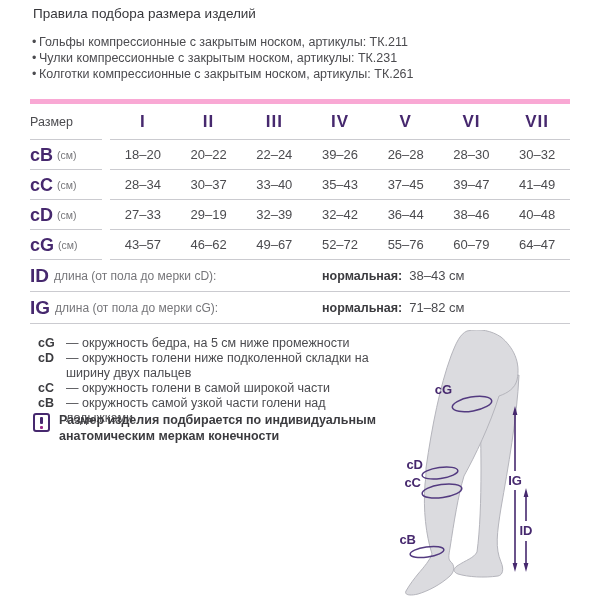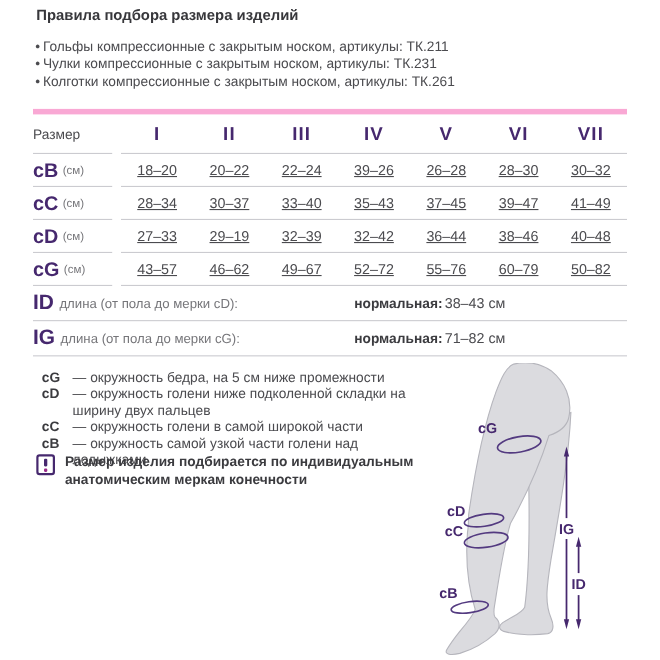--- a/index.html
+++ b/index.html
@@ -1,51 +1,51 @@
 <!DOCTYPE html>
 <html><head>
 <meta charset="utf-8">
 <style>
   html,body{margin:0;padding:0;background:#fff;}
   .sheet{
     position:relative;width:600px;height:600px;background:#ffffff;
     font-family:"Liberation Sans", sans-serif;color:#4b4b4f;overflow:hidden;
   }
   .title{
-    position:absolute;left:33px;top:6px;font-size:13.5px;font-weight:bold;color:#37373b;
+    position:absolute;left:33px;top:6px;font-size:13.5px;font-weight:normal;color:#37373b;
   }
   .bullets{position:absolute;left:32px;top:34px;font-size:12.5px;line-height:16px;color:#4b4b4f;}
   .bullet-row{white-space:nowrap;}
   .bullet-dot{display:inline-block;width:7px;color:#4b4b4f;}
   
   .table{position:absolute;left:30px;top:99px;width:540px;border-top:5px solid #f9a8d4;}
   .trow{display:flex;align-items:stretch;}
   .t-label{
     width:72px;border-bottom:1px solid #cbcbd0;display:flex;align-items:center;
     gap:4px;
   }
   .t-data{
     flex:1;margin-left:8px;border-bottom:1px solid #cbcbd0;
     display:grid;grid-template-columns:repeat(7,1fr);align-items:center;
   }
   .t-data span{text-align:center;}
   .thead .t-label{font-size:12.5px;color:#4b4b4f;}
   .thead{height:36px;}
   .thead .t-data span{font-size:17px;font-weight:bold;color:#46286e;letter-spacing:1px;}
   .mrow{height:30px;}
-  .mrow .t-data span{font-size:13px;color:#4b4b4f;text-decoration:underline;}
+  .mrow .t-data span{font-size:13px;color:#4b4b4f;}
   .lab-code{font-size:18px;font-weight:bold;color:#46286e;line-height:1;}
   .lab-unit{font-size:10.5px;color:#76767a;}
   .lrow{
     position:relative;height:31px;border-bottom:1px solid #cbcbd0;
     display:flex;align-items:center;gap:5px;
   }
   .lrow .lab-code{font-size:19px;}
   .l-desc{font-size:12px;color:#76767a;}
-  .l-norm{position:absolute;left:292px;top:0;height:100%;display:flex;align-items:center;gap:2px;}
+  .l-norm{position:absolute;left:292px;top:0;height:100%;display:flex;align-items:center;gap:7px;}
   .l-norm-label{font-size:12.5px;font-weight:bold;color:#3b3b3f;}
   .l-norm-value{font-size:13px;color:#4b4b4f;}
   
   .defs{position:absolute;left:38px;top:336px;width:354px;font-size:12.5px;line-height:15px;}
   .def-item{display:flex;}
   .def-term{width:28px;flex:none;font-weight:bold;color:#3b3b3f;}
   .def-text{flex:1;color:#4b4b4f;}
   
   .note{position:absolute;left:33px;top:412px;display:flex;gap:9px;}
   .note-icon{
@@ -140,21 +140,21 @@
         <span class="lab-code">cG</span>
         <span class="lab-unit">(см)</span>
       </div>
       <div class="t-data">
         <span>43–57</span>
         <span>46–62</span>
         <span>49–67</span>
         <span>52–72</span>
         <span>55–76</span>
         <span>60–79</span>
-        <span>50–82</span>
+        <span>64–47</span>
       </div>
     </div>
 
     <div class="lrow">
       <span class="lab-code">ID</span>
       <span class="l-desc">длина (от пола до мерки cD):</span>
       <span class="l-norm">
         <span class="l-norm-label">нормальная:</span>
         <span class="l-norm-value">38–43 см</span>
       </span>

